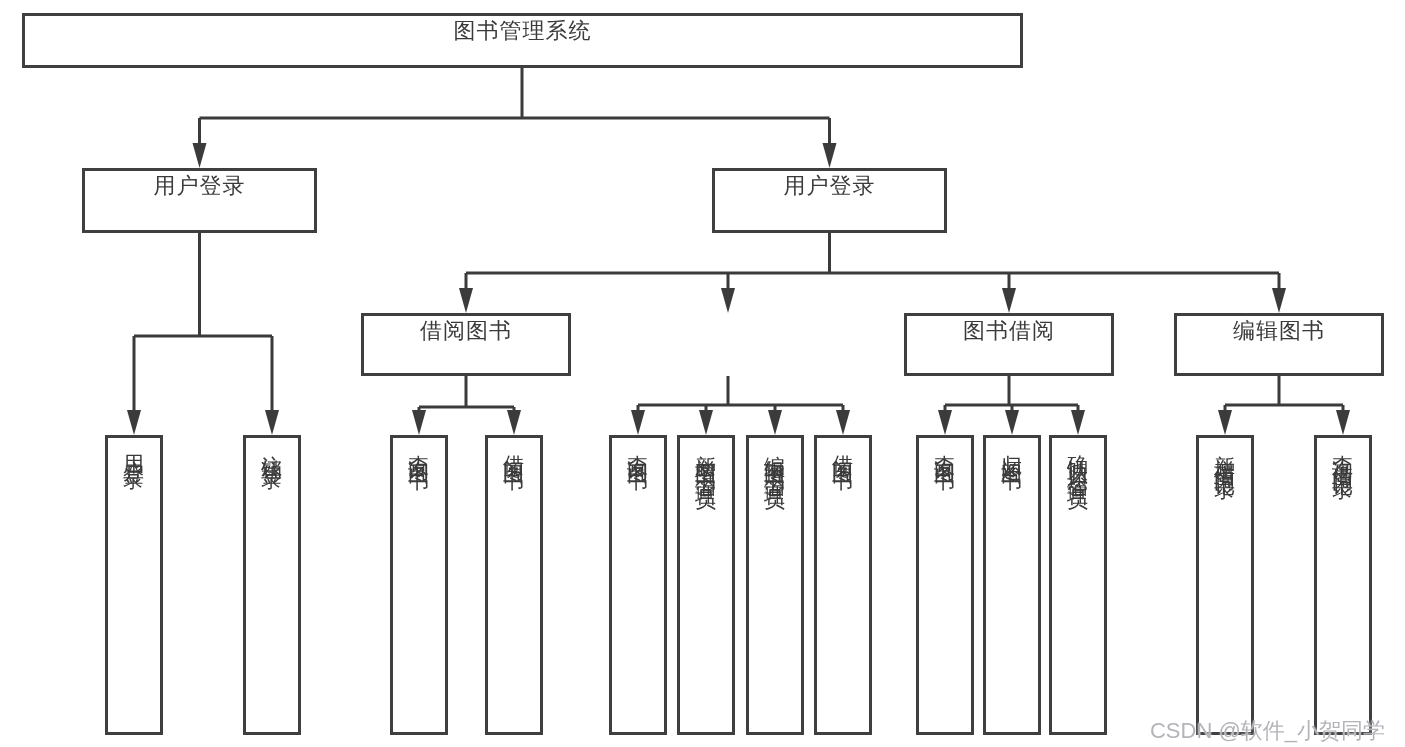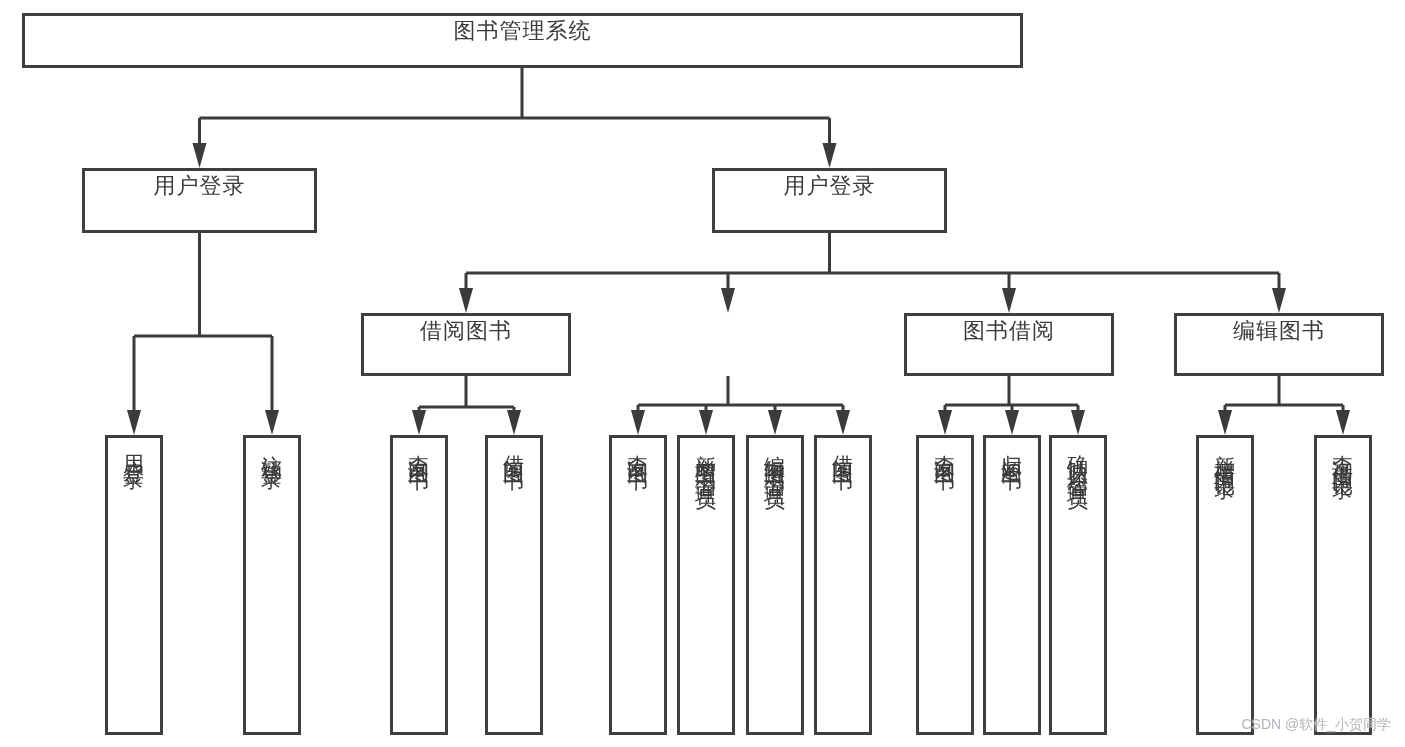--- a/index.html
+++ b/index.html
@@ -44,24 +44,24 @@
     writing-mode: vertical-rl;
     text-orientation: mixed;
     font-size: 21px;
     letter-spacing: 5px;
     line-height: 1;
     color: #3a3a3a;
     white-space: nowrap;
   }
   #watermark {
     position: absolute;
-    right: 14px;
+    right: 20px;
     top: 716px;
     z-index: 5;
-    font-size: 14px;
+    font-size: 22px;
     color: #b3b3ba;
     text-shadow: 0 0 2px #ffffff;
     white-space: nowrap;
   }
 </style>
 </head>
 <body>
 
 <div id="stage">
 

